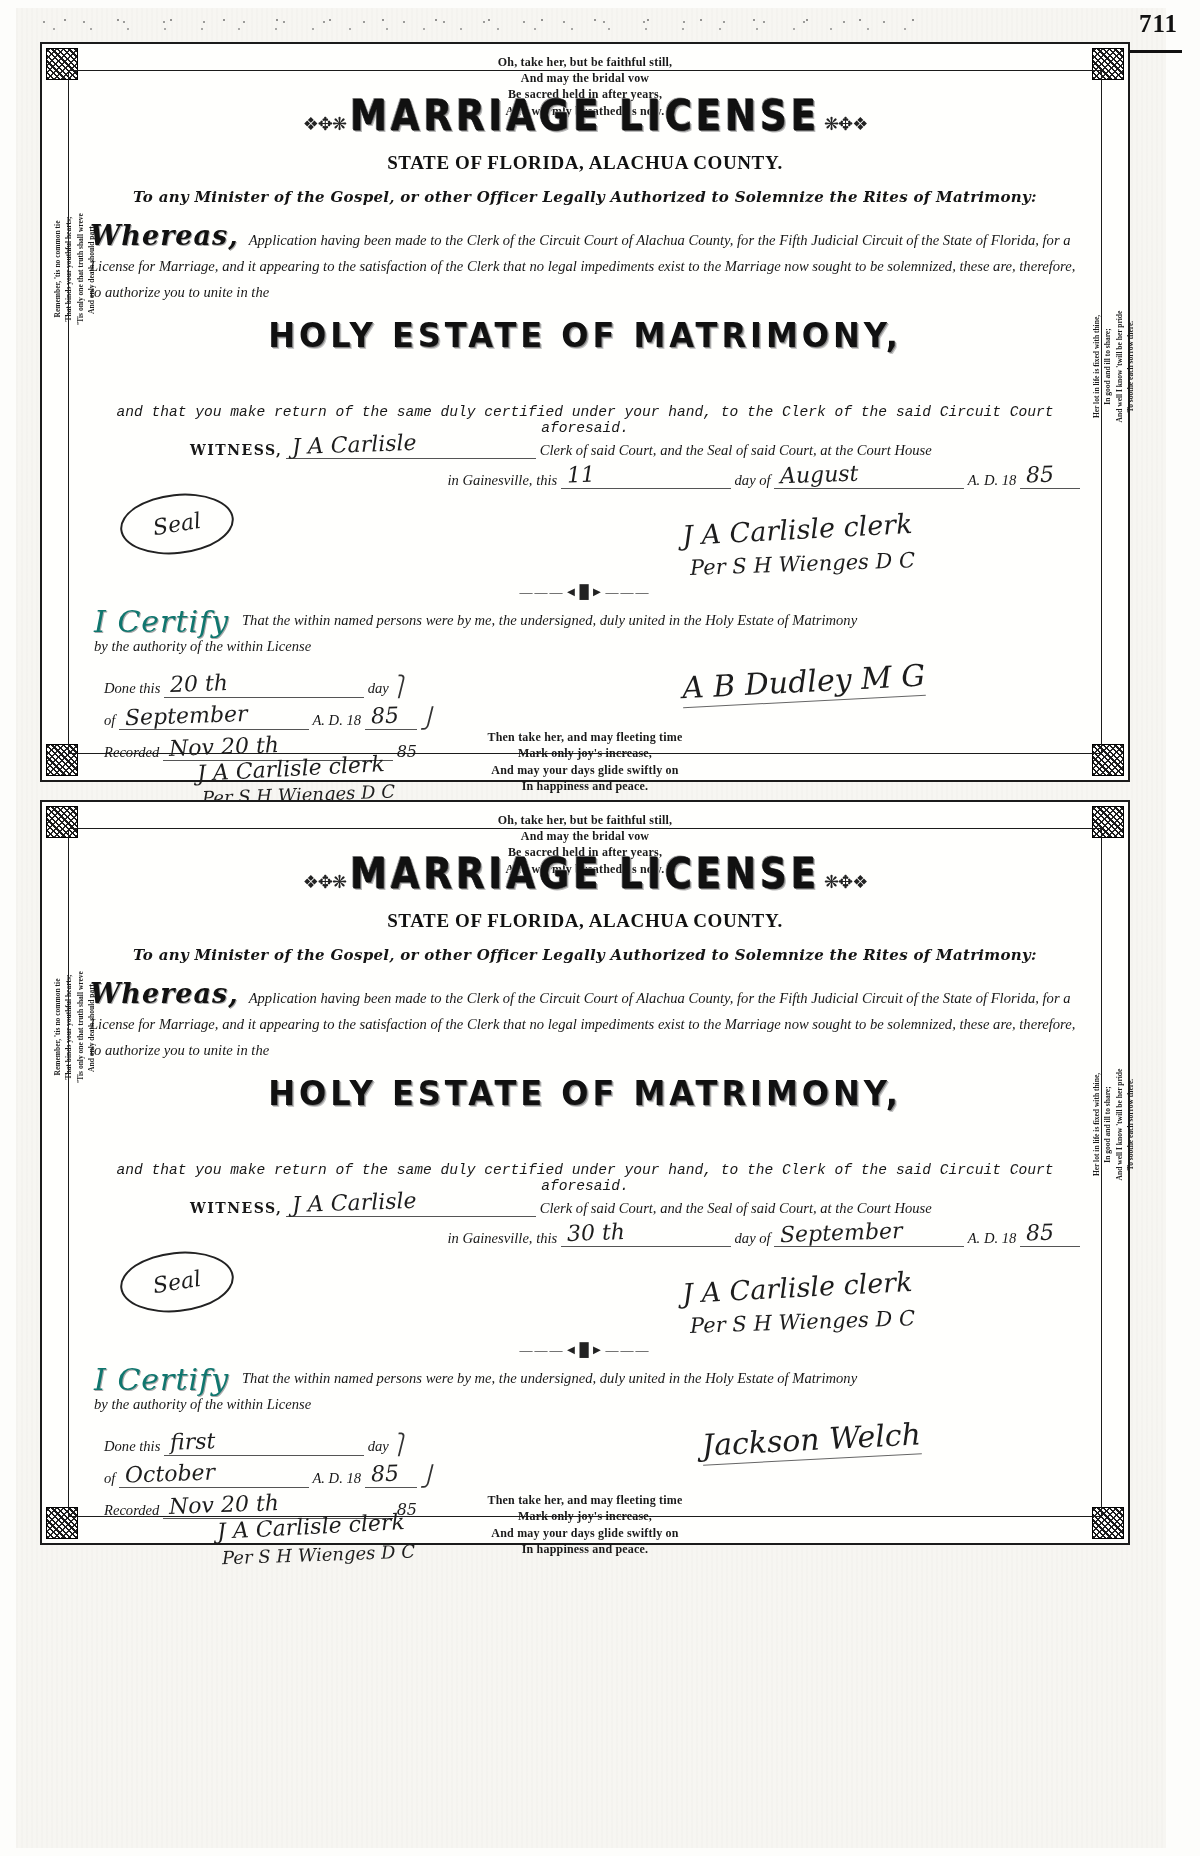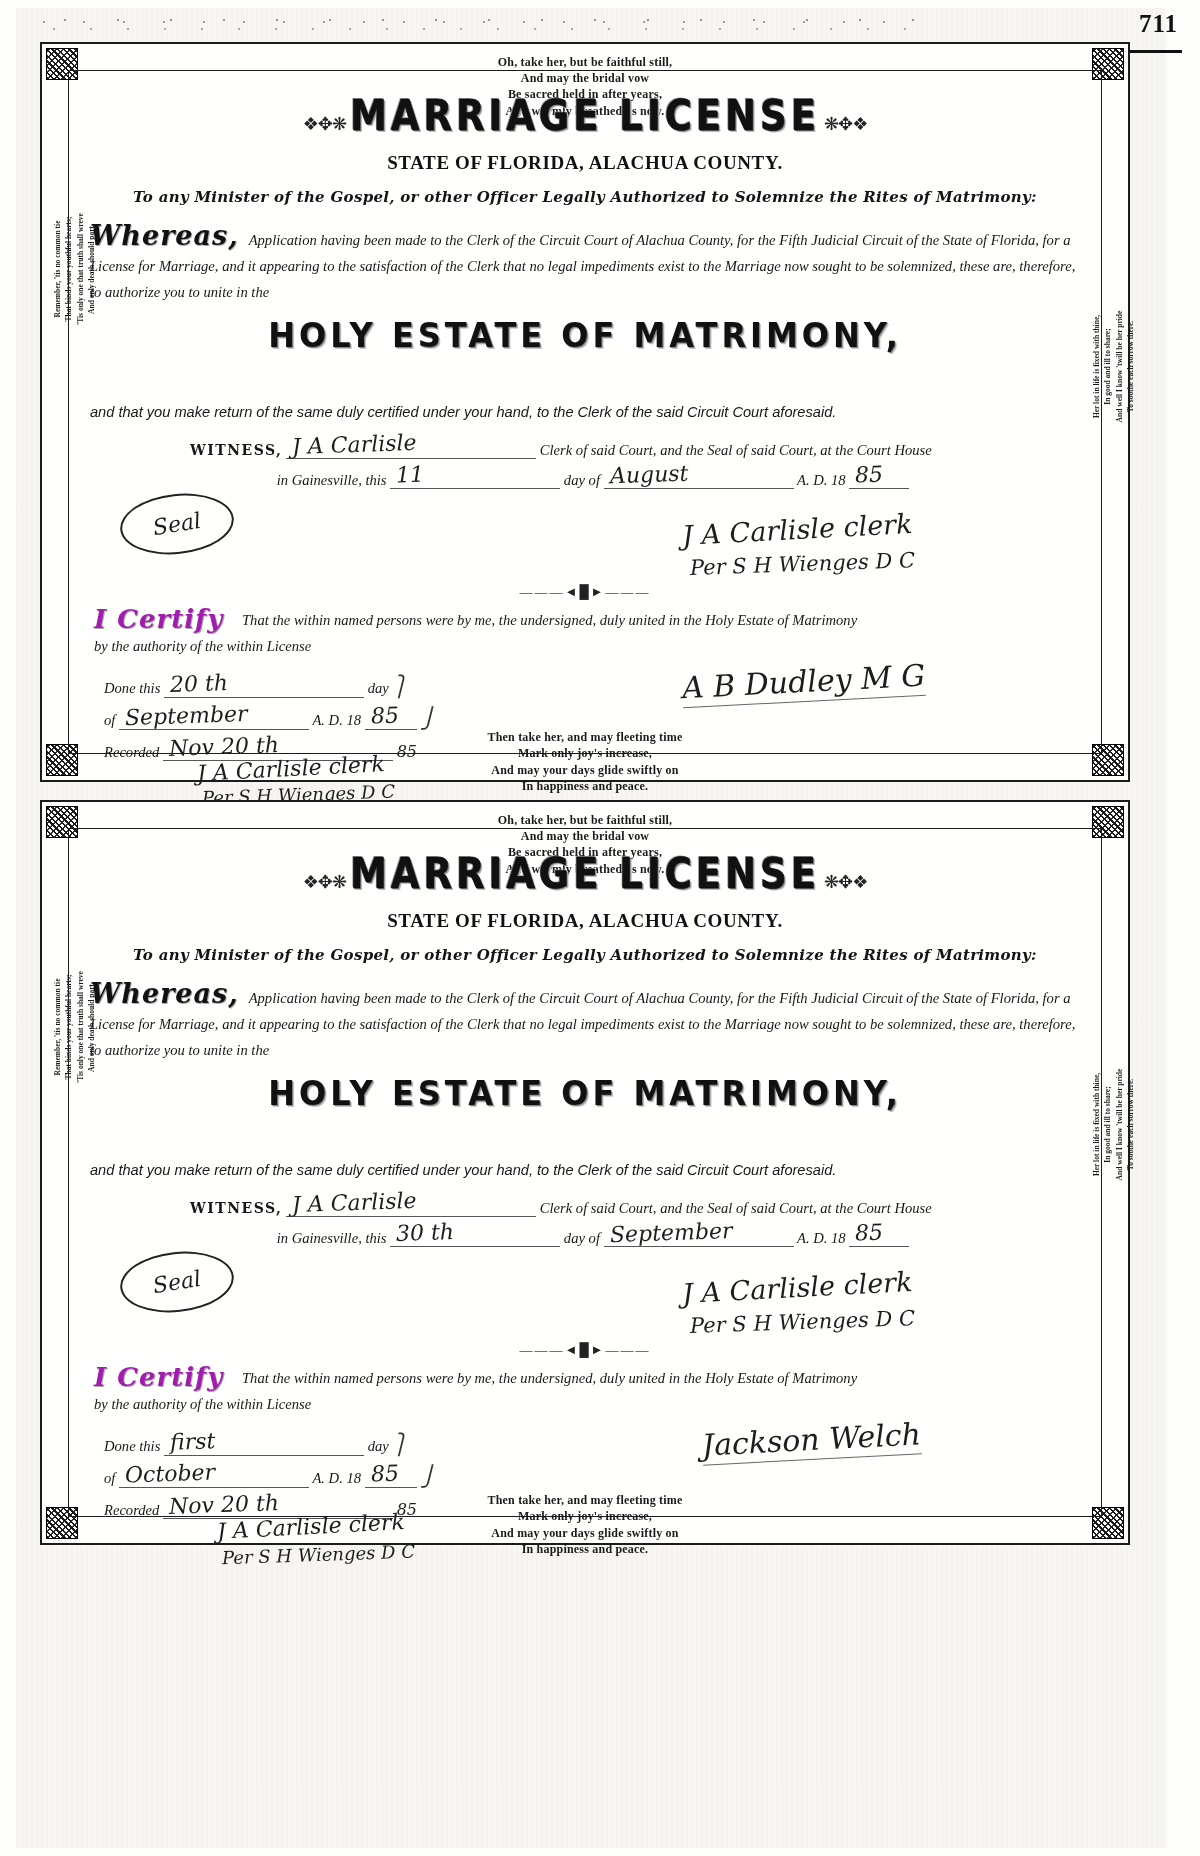--- a/index.html
+++ b/index.html
@@ -250,24 +250,25 @@
     left: 20px;
     top: -4px;
     font-size: 28px;
     letter-spacing: 1px;
   }
 
   .return-line {
     position: absolute;
     left: 48px; right: 48px;
     top: 360px;
-    font-family: Liberation Sans, sans-serif;
+    font-family: Liberation Mono, monospace;
     font-style: italic;
     font-size: 14.6px;
     color: #171717;
+    text-align: center;
   }
 
   
   .witness-row {
     position: absolute;
     left: 48px; right: 48px;
     top: 392px;
     font-family: "Liberation Serif", serif;
     font-style: italic;
     font-size: 14.6px;
@@ -300,21 +301,21 @@
   }
 
   .gainesville-row {
     position: absolute;
     left: 64px; right: 48px;
     top: 424px;
     font-family: "Liberation Serif", serif;
     font-style: italic;
     font-size: 14.6px;
     color: #171717;
-    text-align: center;
+    text-align: right;
   }
 
   
   .seal {
     position: absolute;
     width: 110px;
     height: 56px;
     border: 2px solid #222;
     border-radius: 50%;
     transform: rotate(-6deg);
@@ -356,25 +357,25 @@
     font-size: 13px;
     color: #222;
     letter-spacing: 2px;
   }
 
   
   .certify-word {
     position: absolute;
     left: 52px;
     font-family: "DejaVu Serif", serif;
-    font-weight: bold;
-    font-style: italic;
-    font-size: 26px;
+    font-weight: normal;
+    font-style: italic;
+    font-size: 30px;
     letter-spacing: 1px;
-    color: #a21caf;
+    color: #0f766e;
     text-shadow: 1px 1px 0 #aaa;
   }
   .certify-text {
     position: absolute;
     left: 200px; right: 48px;
     font-family: "Liberation Serif", serif;
     font-style: italic;
     font-size: 14.6px;
     color: #171717;
   }

